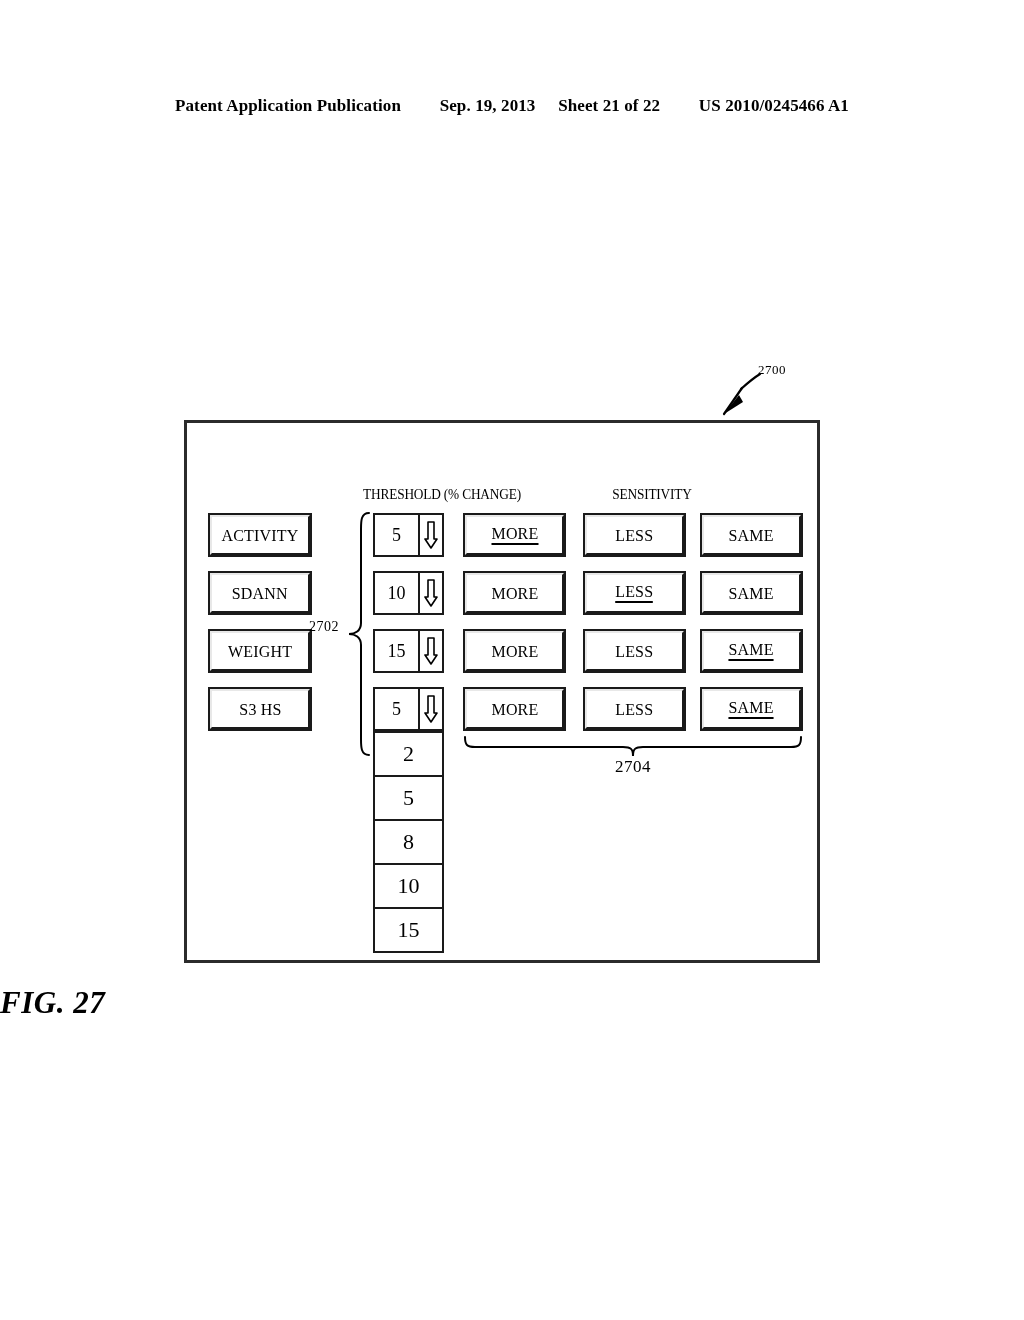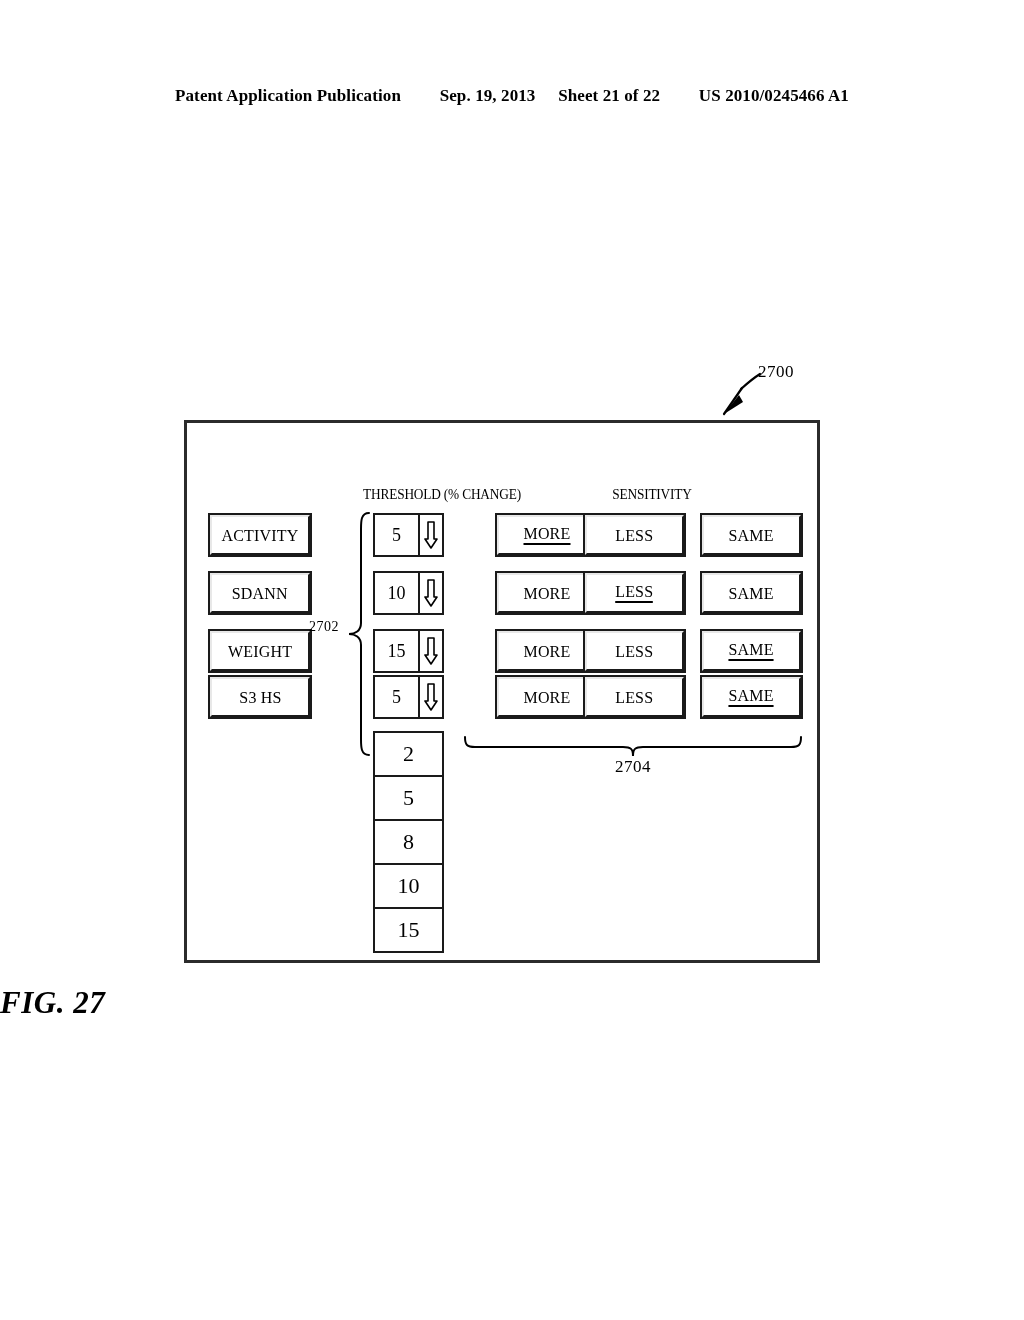--- a/index.html
+++ b/index.html
@@ -22,38 +22,38 @@
     left: 0;
     top: 86px;
     width: 1024px;
     text-align: center;
     font-family: "Liberation Serif", serif;
     font-weight: bold;
     font-size: 17px;
     letter-spacing: 0.1px;
     white-space: nowrap;
   }
-  .page-header .seg { display: inline-block; vertical-align: baseline; }
+  .page-header .seg { display: inline-block; vertical-align: baseline; margin-top: 10px; }
   .gap-lg { display: inline-block; width: 30px; }
   .gap-md { display: inline-block; width: 14px; }
   .gap-xl { display: inline-block; width: 30px; }
 
   
   .ref2700-wrap {
     position: absolute;
     left: 712px;
     top: 362px;
     width: 110px;
     height: 56px;
   }
   .ref2700-label {
     position: absolute;
     left: 46px;
     top: 0px;
-    font-size: 17px;
+    font-size: 13px;
     font-family: "Liberation Serif", serif;
     letter-spacing: 0.5px;
   }
 
   
   .panel {
     position: absolute;
     left: 184px;
     top: 420px;
     width: 636px;
@@ -131,21 +131,21 @@
     white-space: nowrap;
     line-height: 1;
     transform: scaleX(0.94);
   }
   .btn .lbl.selected {
     border-bottom: 2.5px solid #000;
     padding-bottom: 1px;
   }
 
   .btn-sensor { left: 21px; width: 104px; }
-  .btn-more   { left: 276px; width: 103px; margin-left: 32px; }
+  .btn-more   { left: 276px; width: 103px; }
   .btn-less   { left: 396px; width: 103px; }
   .btn-same   { left: 513px; width: 103px; }
 
   
   .dd {
     position: absolute;
     left: 186px;
     width: 71px;
     height: 44px;
     box-sizing: border-box;
@@ -353,21 +353,21 @@
           <span class="lbl">LESS</span>
         </div>
     </div>
     <div class="btn btn-same">
       <div class="inner">
           <span class="lbl selected">SAME</span>
         </div>
     </div>
   </div>
 
-  <div class="row" style="top:252px;padding-left:43px;">
+  <div class="row" style="top:264px;padding-left:43px;">
     <div class="btn btn-sensor">
       <div class="inner">
           <span class="lbl">S3 HS</span>
         </div>
     </div>
     <div class="dd">
       <div class="val">5</div>
       <div class="arrow-cell">
         <svg width="14" height="30" viewBox="0 0 14 30">
           <path d="M4 2 H10 V19 H13 L7 28 L1 19 H4 Z" fill="#fff" stroke="#000" stroke-width="1.6" stroke-linejoin="round"></path>

